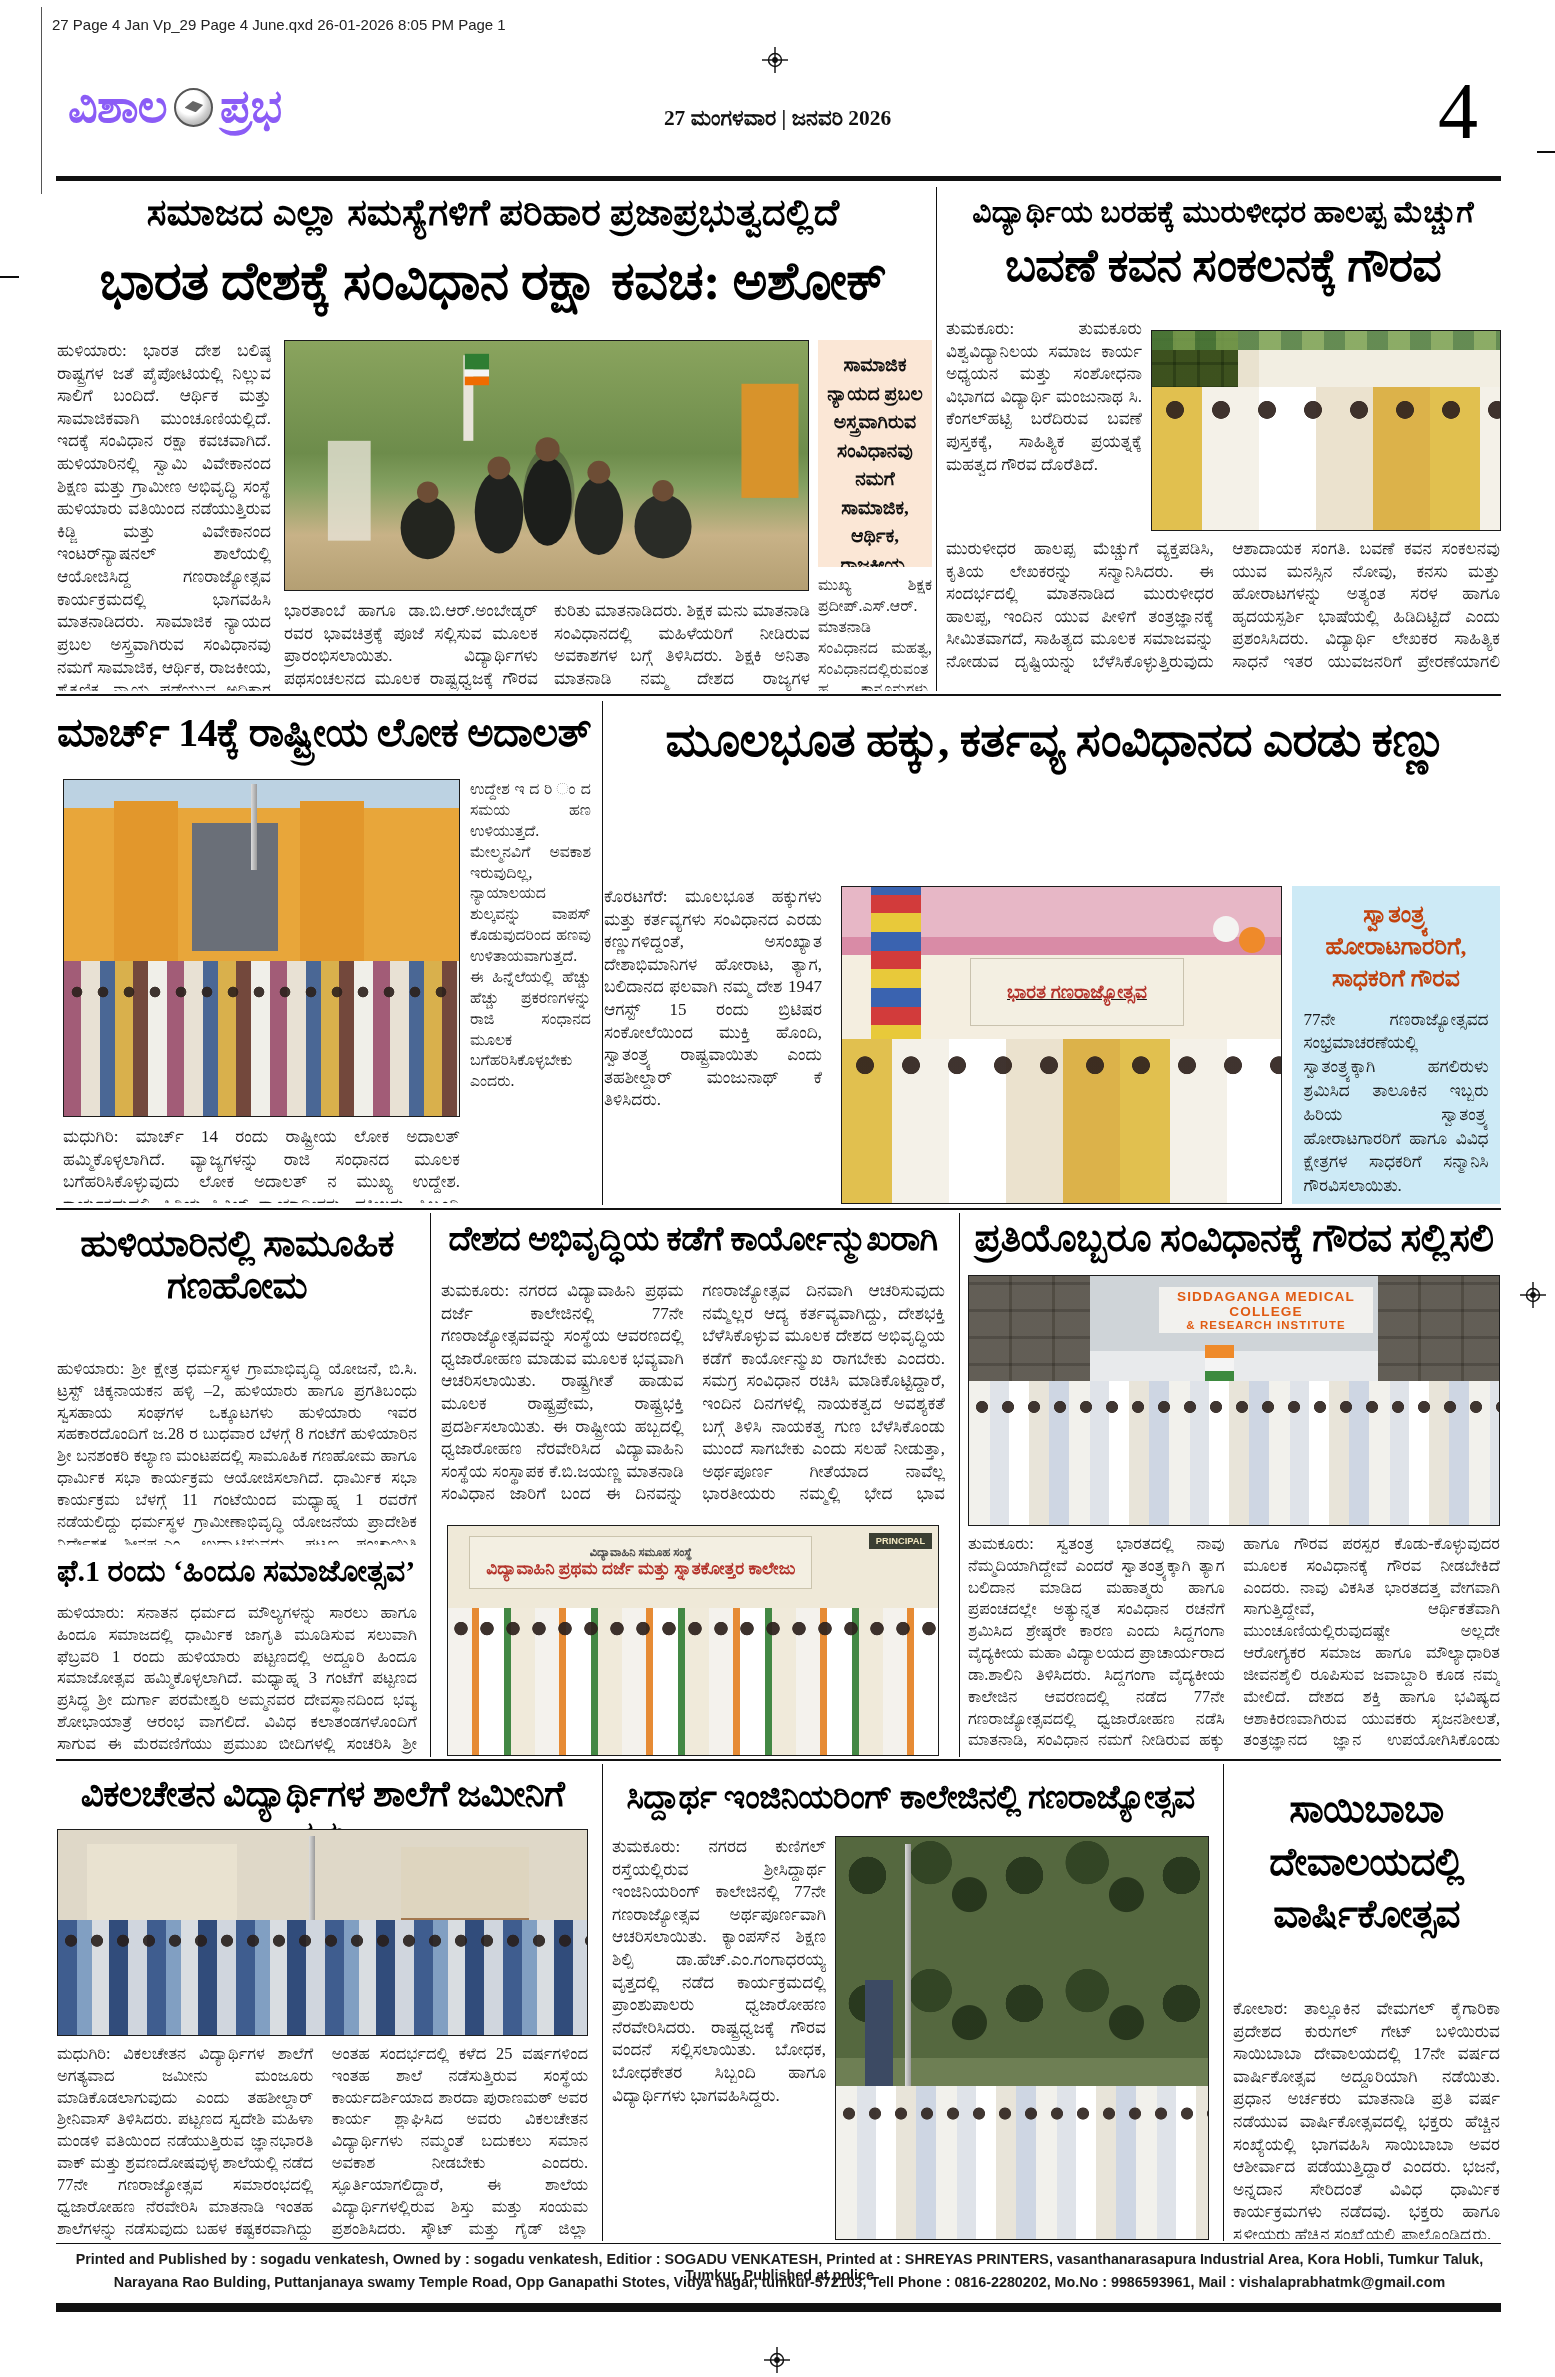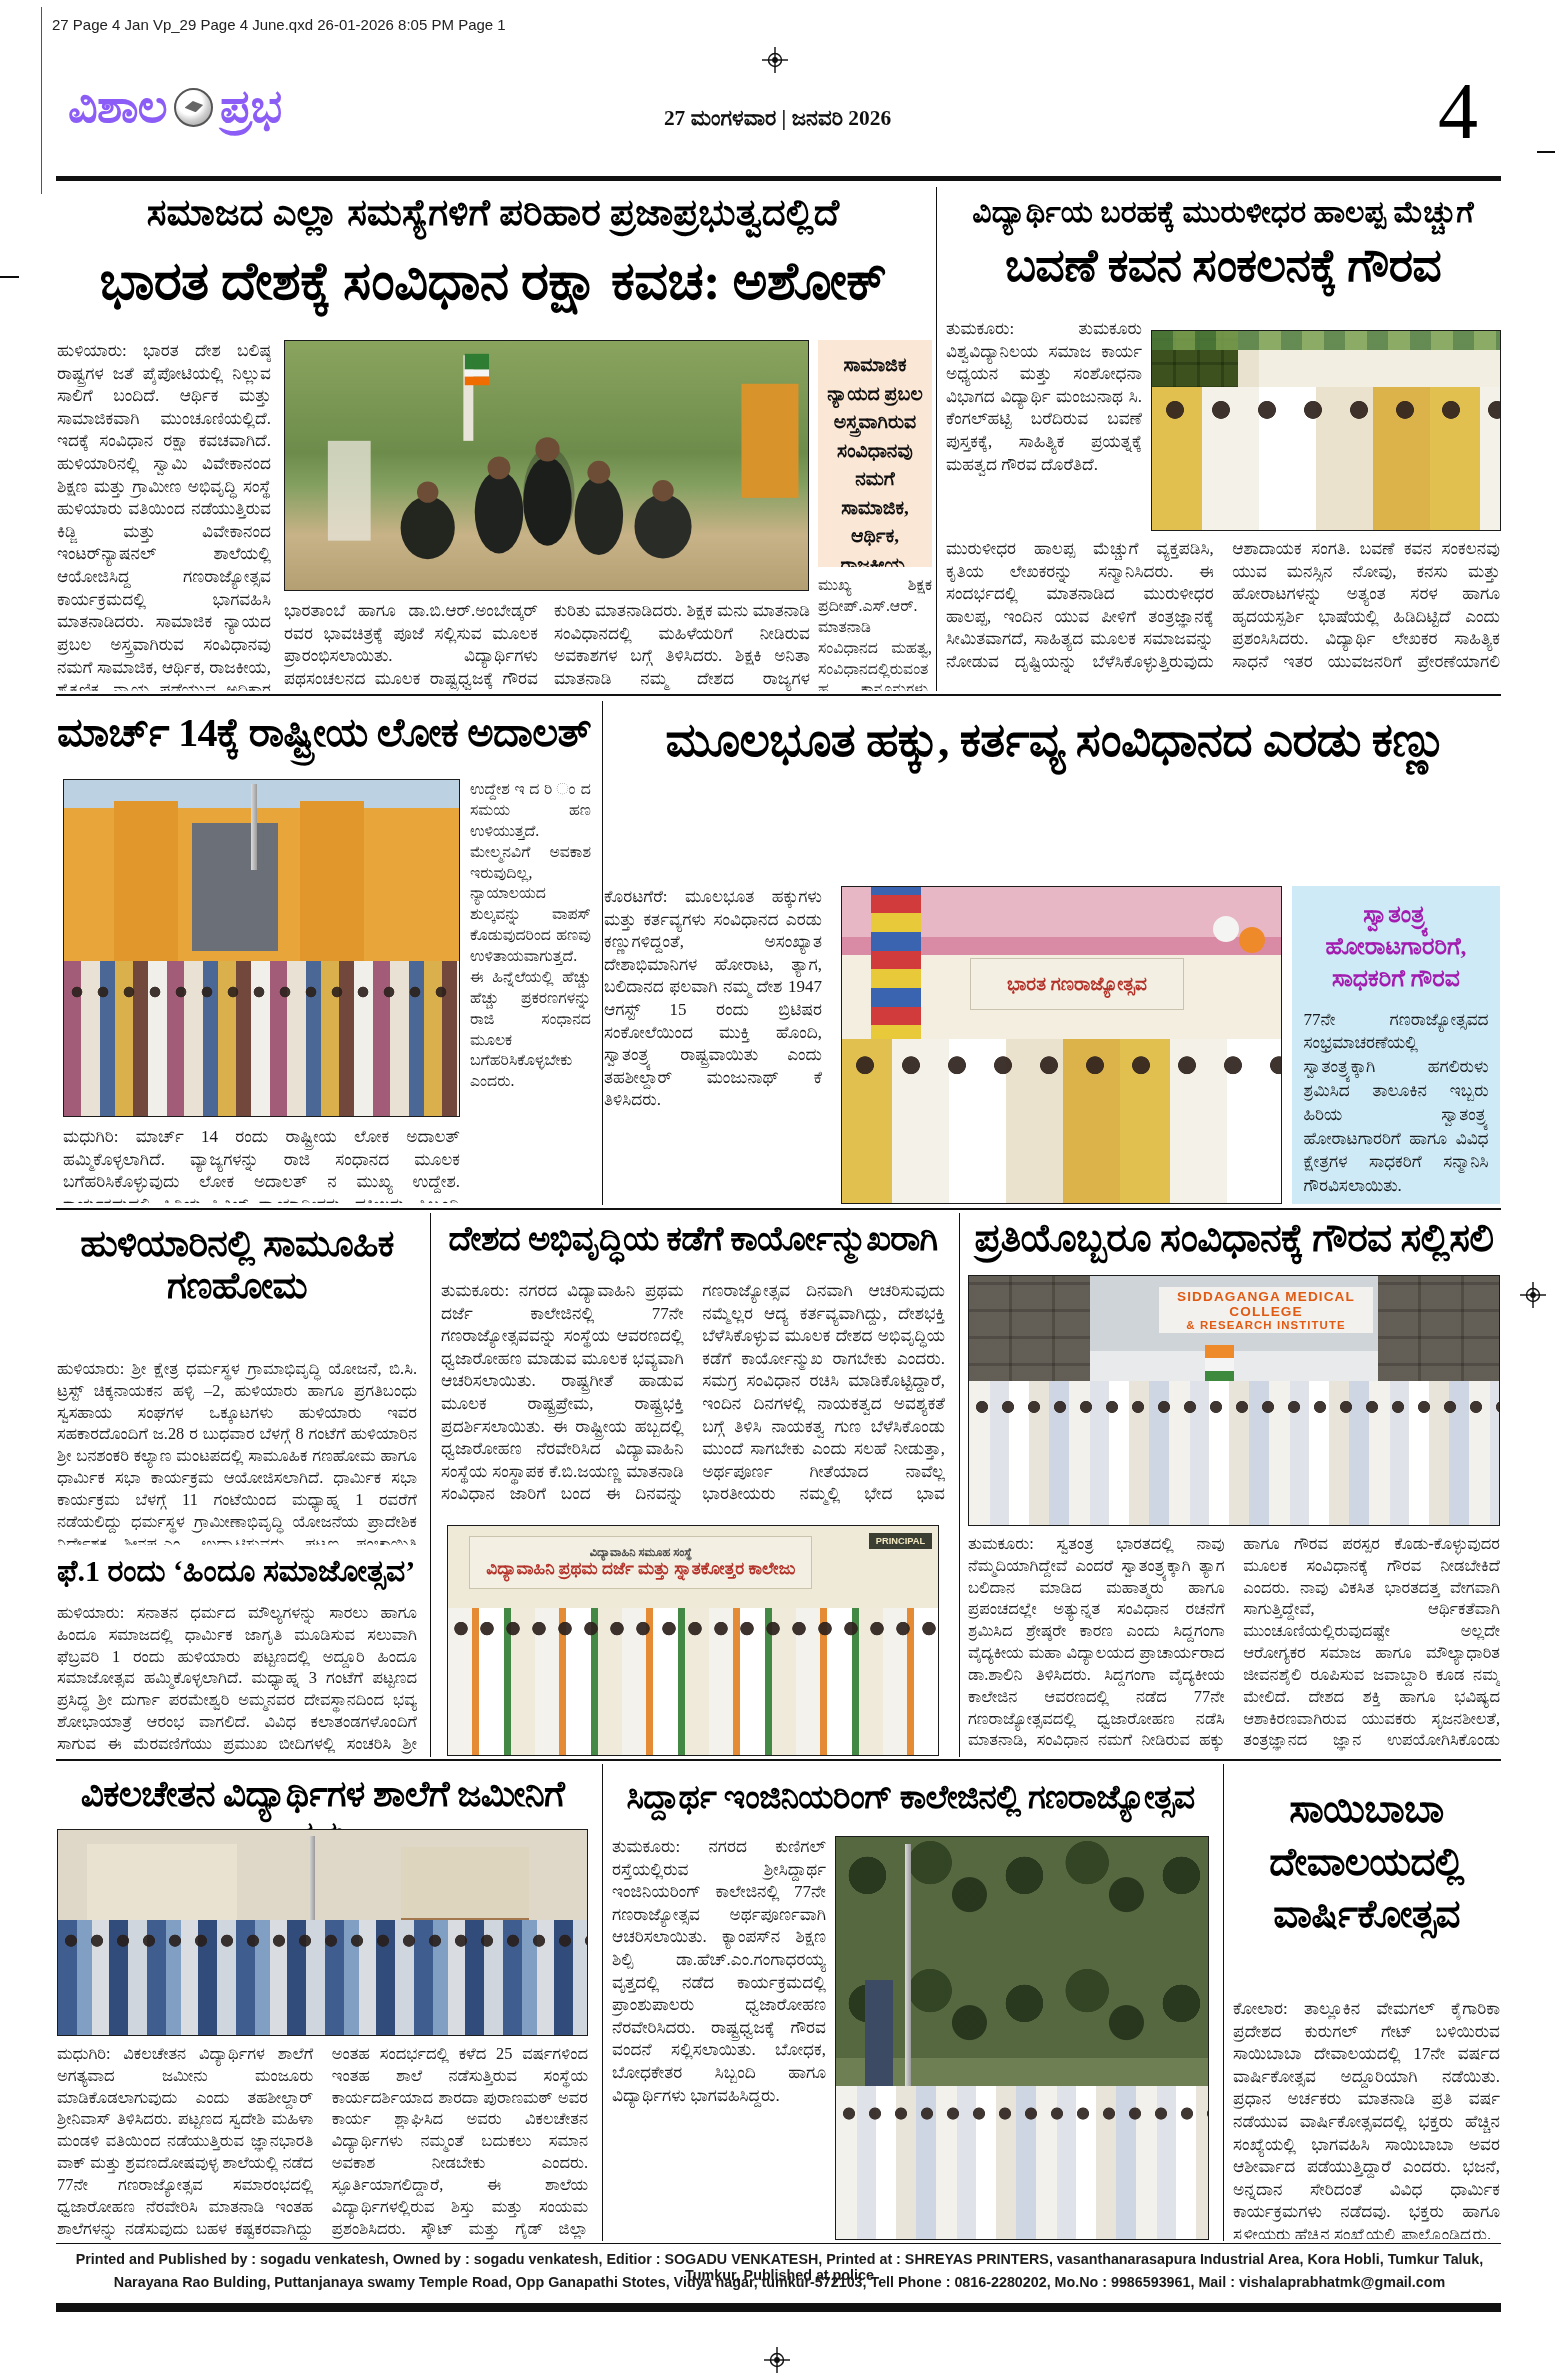--- a/index.html
+++ b/index.html
@@ -15,21 +15,21 @@
   .emblem { width:39px; height:39px; border-radius:50%; background:radial-gradient(circle at 40% 35%, #fff 0 40%, #cfcfcf 60%, #8e8e8e 100%); border:2.1px solid #555; position:relative; }
   .emblem:before { content:""; position:absolute; left:8.6px; top:11.4px; width:18.6px; height:11.4px; background:#666; clip-path:polygon(0 60%, 45% 0, 100% 35%, 60% 100%); }
   .dateline { font-size:21.4px; font-weight:600; text-align:center; color:#111; }
   .pagenum { font-size:80px; font-weight:400; color:#000; line-height:1; }
   .kicker { font-weight:800; text-align:center; color:#000; line-height:1.2; }
   .headline { font-weight:800; text-align:center; color:#000; line-height:1.14; letter-spacing:-0.7px; }
   .bodytxt { font-size:17px; line-height:1.33; text-align:justify; overflow:hidden; color:#1a1a1a; word-break:break-word; }
   .cols2 { column-count:2; column-gap:18.6px; }
   .quotebox { background:#fbe7d6; padding:11.4px 8.6px; font-size:19px; font-weight:700; text-align:center; line-height:1.5; overflow:hidden; color:#101010; }
   .bluebox { background:#cdeaf6; padding:13px 11.4px; overflow:hidden; }
-  .bluebox .bb-title { font-size:23.6px; font-weight:800; text-align:center; line-height:1.35; margin-bottom:13px; color:#a21caf; }
+  .bluebox .bb-title { font-size:23.6px; font-weight:800; text-align:center; line-height:1.35; margin-bottom:13px; color:#c2410c; }
   .bluebox .bb-body { font-size:17px; line-height:1.4; text-align:justify; color:#161616; }
   .subhead { font-weight:800; color:#000; line-height:1.2; }
   .photo { position:absolute; border:1.4px solid #1c1c1c; overflow:hidden; }
   .crowd { position:absolute; left:0; right:0; bottom:0;
     background-image:
       radial-gradient(circle at 50% 20%, rgba(44,32,26,.9) 5px, transparent 5.7px),
       repeating-linear-gradient(90deg, #a85a78 0 17px, #e9e1d2 17px 36px, #47679b 36px 51px, #ddb041 51px 69px, #77473a 69px 84px, #f0efe8 84px 103px);
     background-size:26px 100%, auto; filter:saturate(.9);
   }
   .crowd.big { background-size:46px 100%, auto;
@@ -162,21 +162,21 @@
     <div class="flagpole" style="left:187px; top:4.3px; height:86px;"></div>
     <div class="crowd" style="height:46%;"></div>
   </div>
   <div class="abs bodytxt" style="left:470px; top:779px; width:121px; height:425px; font-size:15.7px;">ಉದ್ದೇಶ ಇ ದ ರಿ ಂ ದ ಸಮಯ ಹಣ ಉಳಿಯುತ್ತದೆ. ಮೇಲ್ಮನವಿಗೆ ಅವಕಾಶ ಇರುವುದಿಲ್ಲ, ನ್ಯಾಯಾಲಯದ ಶುಲ್ಕವನ್ನು ವಾಪಸ್ ಕೊಡುವುದರಿಂದ ಹಣವು ಉಳಿತಾಯವಾಗುತ್ತದೆ. ಈ ಹಿನ್ನೆಲೆಯಲ್ಲಿ ಹೆಚ್ಚು ಹೆಚ್ಚು ಪ್ರಕರಣಗಳನ್ನು ರಾಜಿ ಸಂಧಾನದ ಮೂಲಕ ಬಗೆಹರಿಸಿಕೊಳ್ಳಬೇಕು ಎಂದರು.</div>
   <div class="abs bodytxt" style="left:63px; top:1126px; width:397px; height:77px;">ಮಧುಗಿರಿ: ಮಾರ್ಚ್ 14 ರಂದು ರಾಷ್ಟ್ರೀಯ ಲೋಕ ಅದಾಲತ್ ಹಮ್ಮಿಕೊಳ್ಳಲಾಗಿದೆ. ವ್ಯಾಜ್ಯಗಳನ್ನು ರಾಜಿ ಸಂಧಾನದ ಮೂಲಕ ಬಗೆಹರಿಸಿಕೊಳ್ಳುವುದು ಲೋಕ ಅದಾಲತ್ ನ ಮುಖ್ಯ ಉದ್ದೇಶ. ಕಾರ್ಯಕ್ರಮದಲ್ಲಿ ಹಿರಿಯ ಸಿವಿಲ್ ನ್ಯಾಯಾಧೀಶರು, ವಕೀಲರು, ಸಿಬ್ಬಂದಿ ಹಾಗೂ ಕಾಂತಮ್ಮ ಹಾಜರಿದ್ದರು.</div>
 
   <div class="abs headline" style="left:612px; top:714px; width:888px; font-size:47px;">ಮೂಲಭೂತ ಹಕ್ಕು, ಕರ್ತವ್ಯ ಸಂವಿಧಾನದ ಎರಡು ಕಣ್ಣು</div>
   <div class="abs bodytxt" style="left:604px; top:886px; width:218px; height:318px;">ಕೊರಟಗೆರೆ: ಮೂಲಭೂತ ಹಕ್ಕುಗಳು ಮತ್ತು ಕರ್ತವ್ಯಗಳು ಸಂವಿಧಾನದ ಎರಡು ಕಣ್ಣುಗಳಿದ್ದಂತೆ, ಅಸಂಖ್ಯಾತ ದೇಶಾಭಿಮಾನಿಗಳ ಹೋರಾಟ, ತ್ಯಾಗ, ಬಲಿದಾನದ ಫಲವಾಗಿ ನಮ್ಮ ದೇಶ 1947 ಆಗಸ್ಟ್ 15 ರಂದು ಬ್ರಿಟಿಷರ ಸಂಕೋಲೆಯಿಂದ ಮುಕ್ತಿ ಹೊಂದಿ, ಸ್ವಾತಂತ್ರ್ಯ ರಾಷ್ಟ್ರವಾಯಿತು ಎಂದು ತಹಶೀಲ್ದಾರ್ ಮಂಜುನಾಥ್ ಕೆ ತಿಳಿಸಿದರು.</div>
   <div class="photo" style="left:841px; top:886px; width:441px; height:318px; background:linear-gradient(180deg,#e7b7c6 0 50px,#d98ba6 50px 68px,#f4eee0 68px 55%,#cfc4ae 55% 100%);">
     <div class="abs" style="left:28.5px; top:0; width:50px; height:157px; background:repeating-linear-gradient(0deg,#e8c93a 0 18.6px,#d23b3b 18.6px 37px,#3a63b0 37px 56px);"></div>
-    <div class="banner-strip" style="left:128px; top:71px; width:214px; height:52px; border:1.4px solid #c9c2ae;">
+    <div class="banner-strip" style="left:128px; top:71px; width:214px; height:68px; border:1.4px solid #c9c2ae;text-decoration:underline;">
       <div class="bn-main" style="font-size:18.6px;">ಭಾರತ ಗಣರಾಜ್ಯೋತ್ಸವ</div>
     </div>
     <div class="abs" style="left:371px; top:28.5px; width:26px; height:26px; border-radius:50%; background:#f4f4f2;"></div>
     <div class="abs" style="left:397px; top:40px; width:26px; height:26px; border-radius:50%; background:#ef8a2a;"></div>
     <div class="crowd big" style="height:52%;"></div>
   </div>
   <div class="abs bluebox" style="left:1292px; top:886px; width:208px; height:318px;">
     <div class="bb-title">ಸ್ವಾತಂತ್ರ್ಯ ಹೋರಾಟಗಾರರಿಗೆ, ಸಾಧಕರಿಗೆ ಗೌರವ</div>
     <div class="bb-body">77ನೇ ಗಣರಾಜ್ಯೋತ್ಸವದ ಸಂಭ್ರಮಾಚರಣೆಯಲ್ಲಿ ಸ್ವಾತಂತ್ರ್ಯಕ್ಕಾಗಿ ಹಗಲಿರುಳು ಶ್ರಮಿಸಿದ ತಾಲೂಕಿನ ಇಬ್ಬರು ಹಿರಿಯ ಸ್ವಾತಂತ್ರ್ಯ ಹೋರಾಟಗಾರರಿಗೆ ಹಾಗೂ ವಿವಿಧ ಕ್ಷೇತ್ರಗಳ ಸಾಧಕರಿಗೆ ಸನ್ಮಾನಿಸಿ ಗೌರವಿಸಲಾಯಿತು.</div>
   </div>

